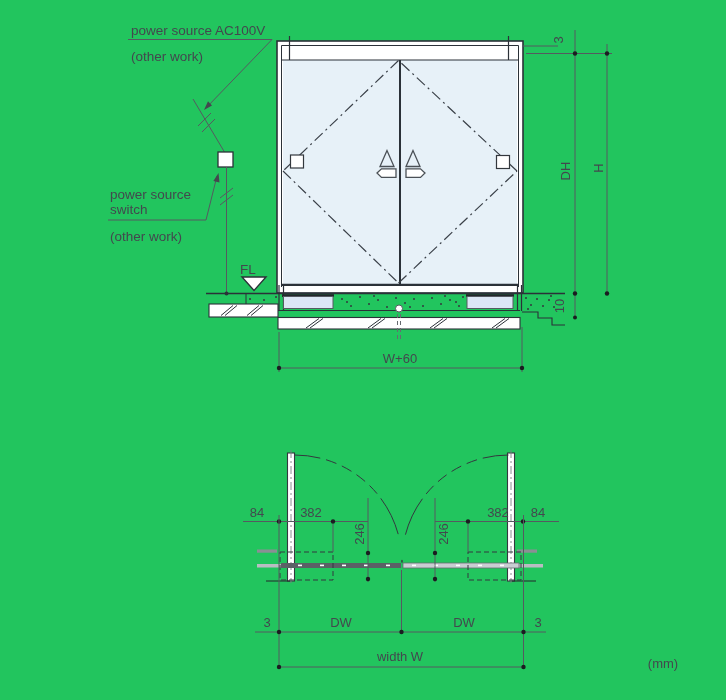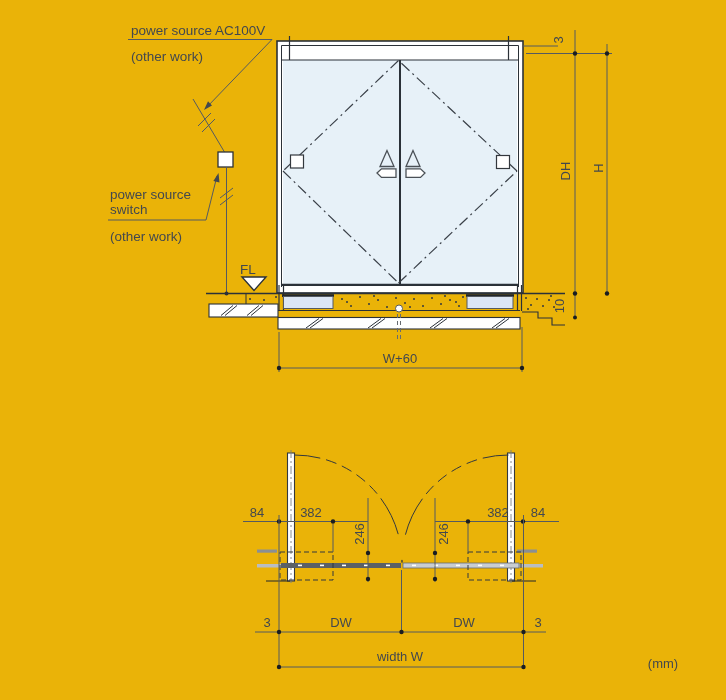--- a/index.html
+++ b/index.html
@@ -1,16 +1,16 @@
 <!DOCTYPE html>
 <html><head>
 <meta charset="utf-8">
 <style>
   html,body{margin:0;padding:0;background:#ffffff;}
-  #stage{position:relative;width:726px;height:700px;background:#eab308;overflow:hidden;
+  #stage{position:relative;width:726px;height:700px;background:#22c55e;overflow:hidden;
          font-family:"Liberation Sans",sans-serif;}
   svg{position:absolute;left:0;top:0;}
   text{font-family:"Liberation Sans","DejaVu Sans",sans-serif;fill:#43484e;}
   .lbl{font-size:13.5px;}
   .dim{font-size:13px;}
   .thin{stroke:#555a60;stroke-width:1;fill:none;}
   .dk{stroke:#2b3138;fill:none;}
 </style>
 </head>
 <body>

